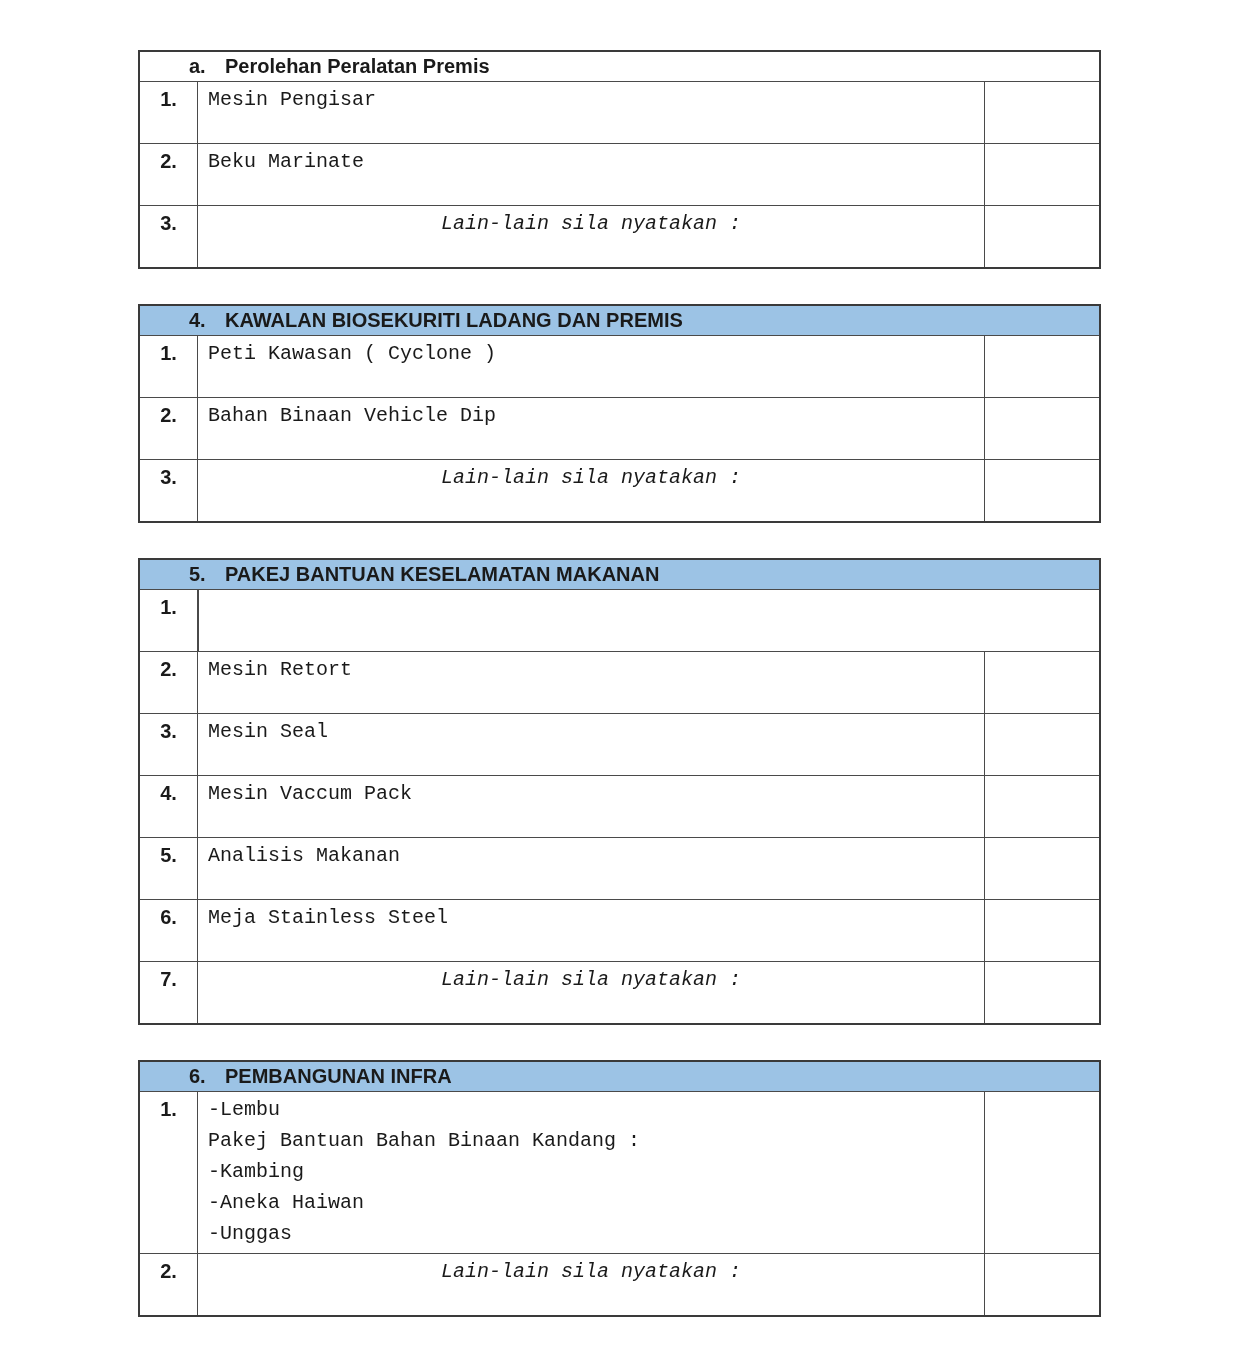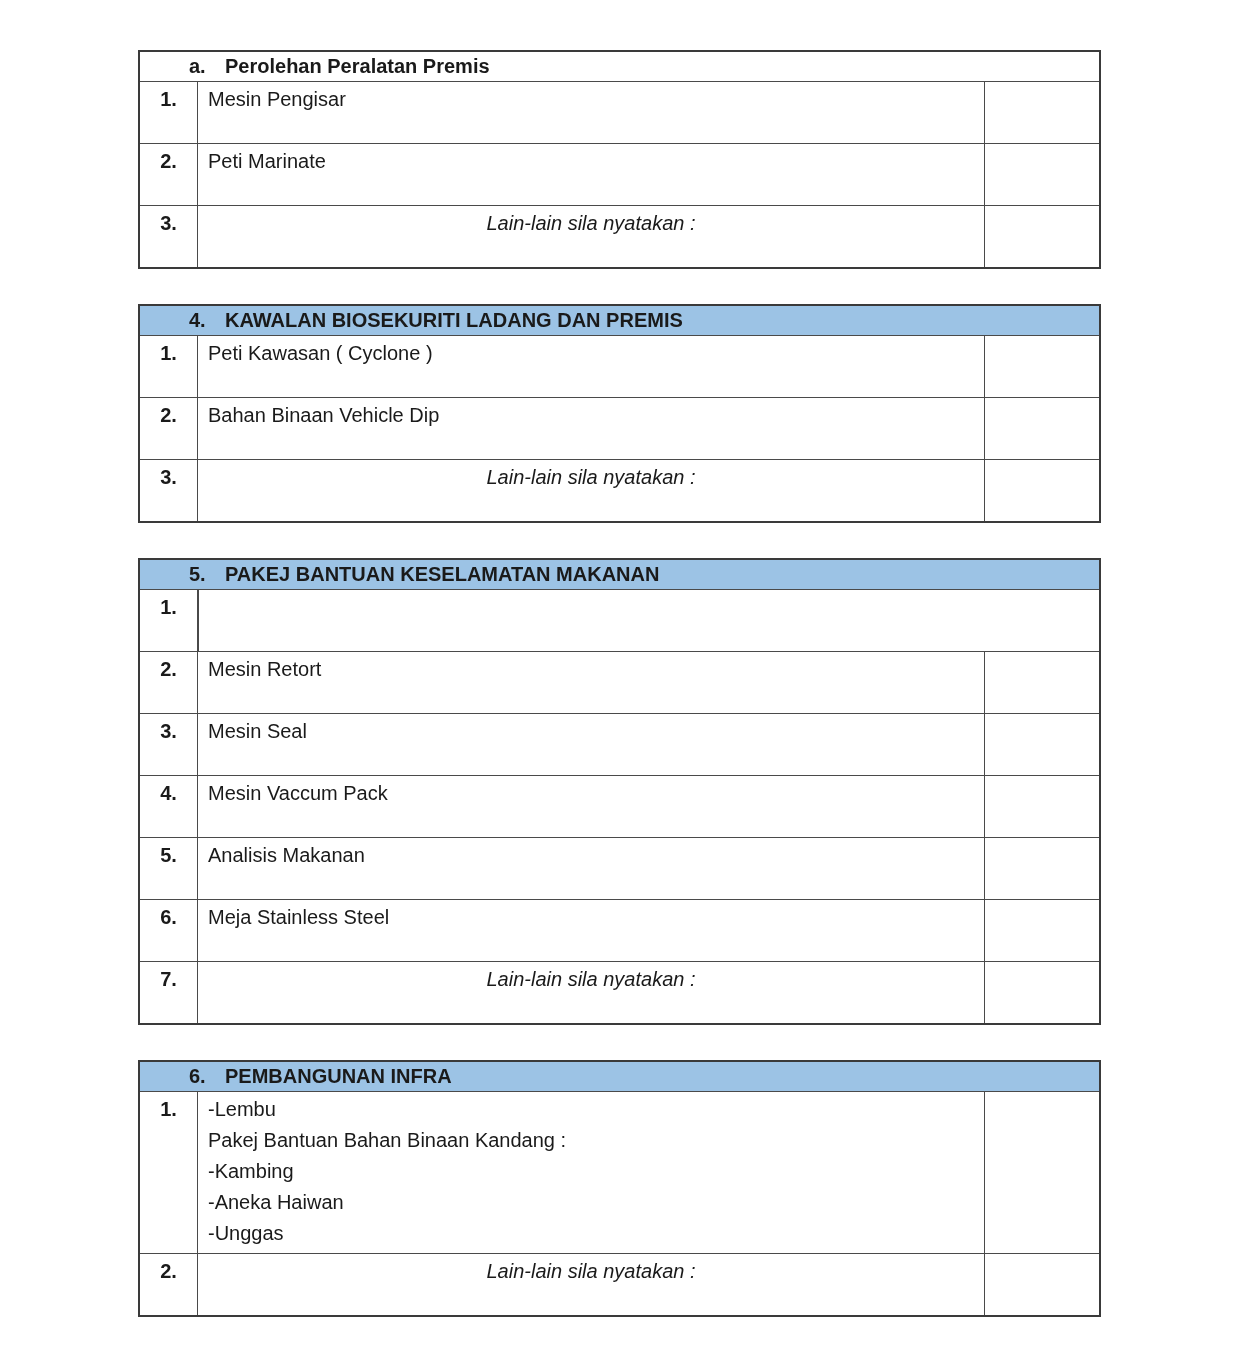--- a/index.html
+++ b/index.html
@@ -62,21 +62,21 @@
     flex: 1 1 auto;
     padding: 2px 10px 4px 10px;
   }
   .cell.desc.italic { font-style: italic; text-align: center; }
   .cell.blank {
     flex: 0 0 115px;
     width: 115px;
     border-left: 1.5px solid #4a4a4a;
     background: #ffffff;
   }
-  .line { white-space: pre-wrap; }
+  .line { white-space: pre-wrap; font-family: Liberation Mono, monospace; }
 </style>
 </head>
 <body>
 
 <div class="page">
   <div class="tables-wrap" id="tables">
       <section class="tbl">
     <div class="tbl-header">
       <span class="hdr-num">a.</span>
       <span class="hdr-title">Perolehan Peralatan Premis</span>
@@ -85,21 +85,21 @@
           <div class="row">
     <div class="cell num">1.</div>
     <div class="cell desc">
               <div class="line">Mesin Pengisar</div>
             </div>
     <div class="cell blank"></div>
   </div>
           <div class="row">
     <div class="cell num">2.</div>
     <div class="cell desc">
-              <div class="line">Peti Marinate</div>
+              <div class="line">Beku Marinate</div>
             </div>
     <div class="cell blank"></div>
   </div>
           <div class="row">
     <div class="cell num">3.</div>
     <div class="cell desc italic">
               <div class="line">Lain-lain sila nyatakan :</div>
             </div>
     <div class="cell blank"></div>
   </div>

